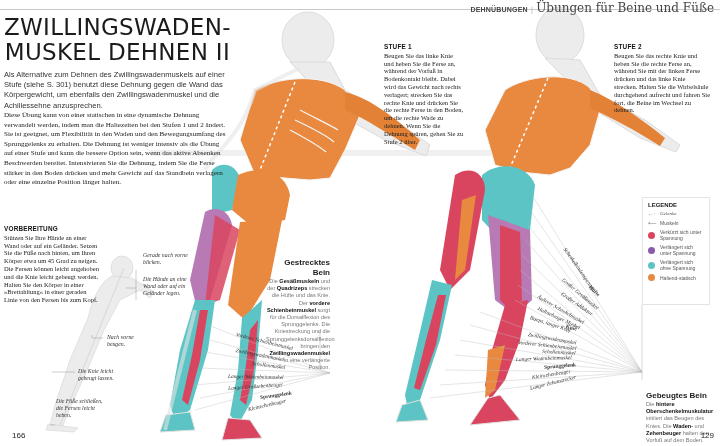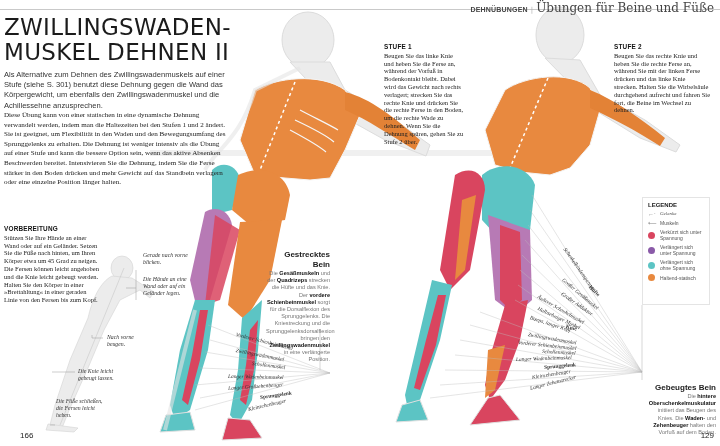--- a/index.html
+++ b/index.html
@@ -6,36 +6,36 @@
   html, body { width: 720px; height: 446px; overflow: hidden; background: #ffffff; }
   body { position: relative; font-family: "DejaVu Serif", serif; color: #222; }
 
   .rule-top { position: absolute; top: 9px; left: 0; width: 720px; height: 1px; background: #c9c9c9; }
   .running-head { position: absolute; top: 1px; right: 6px; font-size: 7px; color: #444; white-space: nowrap; }
   .running-head .sec { font-family: "Liberation Sans", sans-serif; font-weight: bold; letter-spacing: 0.2px; }
   .running-head .sep { color: #aaa; margin: 0 3px; }
   .running-head .sub { font-family: "DejaVu Serif", serif; font-size: 12px; }
 
   .title { position: absolute; left: 4px; top: 15px; font-family: "DejaVu Sans", sans-serif; font-weight: normal;
-           font-size: 23px; line-height: 25px; letter-spacing: 0.3px; color: #1b1b1b; }
+           font-size: 23px; line-height: 25px; letter-spacing: 0.3px; color: #1b1b1b; text-align: center; }
   .intro { position: absolute; left: 4px; top: 70px; width: 228px; font-family: "Liberation Sans", sans-serif;
            font-size: 7.6px; line-height: 10.2px; color: #333; }
   .body-text { position: absolute; left: 4px; top: 111px; width: 226px; font-family: "Liberation Serif", serif;
                font-size: 7.1px; line-height: 9.6px; color: #222; }
   .prep { position: absolute; left: 4px; top: 225px; width: 95px; font-family: "Liberation Serif", serif; font-size: 6.5px; line-height: 7.8px; }
   .h-caps { font-family: "Liberation Sans", sans-serif; font-weight: bold; font-size: 6.4px; letter-spacing: 0.2px; display: block; margin-bottom: 1px; color: #111; }
 
   .note { position: absolute; font-family: "Liberation Serif", serif; font-style: italic; font-size: 5.8px; line-height: 7px; color: #333; }
 
   .step { position: absolute; font-family: "Liberation Serif", serif; font-size: 6.5px; line-height: 7.8px; color: #222; }
 
-  .callout { position: absolute; font-family: "Liberation Sans", sans-serif; font-size: 5.6px; line-height: 7.2px; color: #777; text-align: right; }
+  .callout { position: absolute; font-family: "Liberation Sans", sans-serif; font-size: 5.6px; line-height: 7.2px; color: #777; text-align: right; margin-top: 8px; }
   .callout .ch { display: block; font-size: 8px; font-weight: bold; color: #222; line-height: 10px; }
   .callout b { color: #111; }
-  .callout.left { text-align: right; }
+  .callout.left { text-align: left; }
 
   .page-num { position: absolute; bottom: 6px; font-family: "Liberation Sans", sans-serif; font-size: 8px; color: #222; }
 
   .legend { position: absolute; left: 642px; top: 197px; width: 68px; height: 108px; border: 1px solid #e4e4e4; background: #fff; padding: 4px 5px; }
   .legend .lh { font-family: "Liberation Sans", sans-serif; font-weight: bold; font-size: 6px; color: #222; margin-bottom: 3px; }
   .legend .row { display: flex; align-items: center; font-family: "Liberation Sans", sans-serif; font-size: 5px; line-height: 6px; color: #555; margin-bottom: 3px; }
   .legend .row .dot { width: 7px; height: 7px; border-radius: 50%; margin-right: 5px; flex: 0 0 7px; }
   .legend .row .arrow { width: 9px; font-size: 6px; color: #888; margin-right: 3px; }
   .legend .row.it { font-family: "Liberation Serif", serif; font-style: italic; }
 
@@ -248,14 +248,14 @@
   <div class="row">
     <span class="dot" style="background:#5cc4c4"></span>
     <span>Verlängert sich ohne Spannung</span>
   </div>
   <div class="row">
     <span class="dot" style="background:#e8893f"></span>
     <span>Haltend-statisch</span>
   </div>
 </div>
 
-<div class="page-num" style="left:20px;margin-top:32px;">166</div>
+<div class="page-num" style="left:12px;margin-top:32px;">166</div>
 <div class="page-num" style="right:6px;">129</div>
 
 </body></html>

